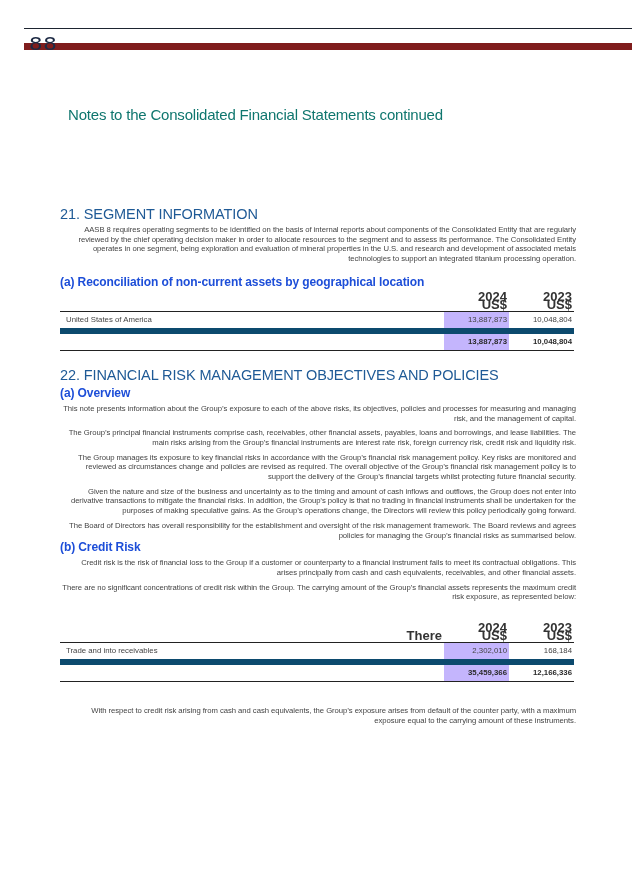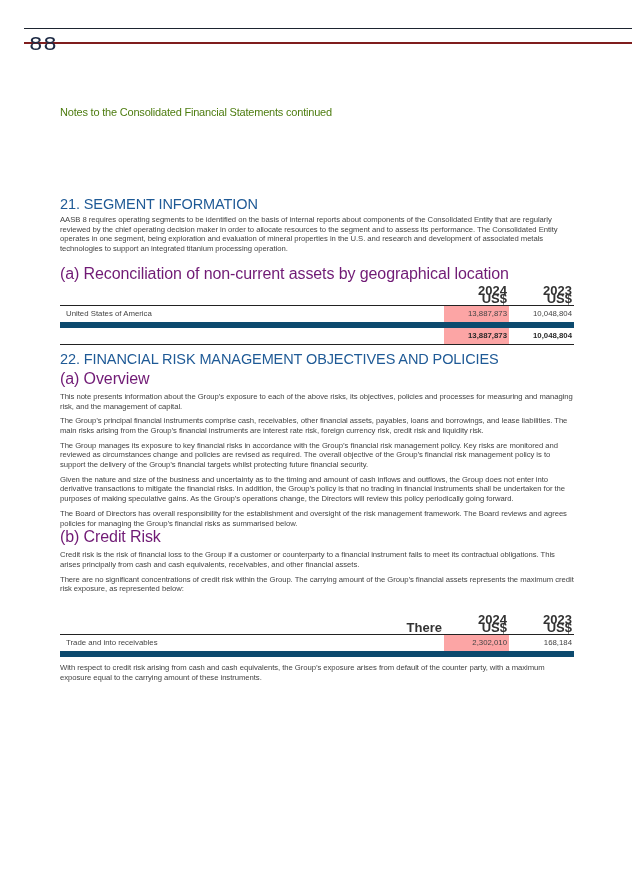--- a/index.html
+++ b/index.html
@@ -1,40 +1,40 @@
 <!DOCTYPE html>
 <html><head>
 <meta charset="utf-8">
 <style>
   * { box-sizing: border-box; margin: 0; padding: 0; }
   html, body { width: 636px; height: 894px; background: #ffffff; overflow: hidden; }
   body { font-family: "Liberation Sans", sans-serif; color: #3a3a3a; position: relative; }
 
-  .page-header { position: absolute; left: 24px; right: 4px; top: 28px; height: 16px;
-    border-top: 1px solid #1d2430; border-bottom: 2px solid #7f1d1d; }
+  .page-header { position: absolute; left: 24px; right: 4px; top: 28px; height: 22px;
+    border-top: 1px solid #1d2430; border-bottom: 7px solid #7f1d1d; }
   .page-number { position: absolute; left: 5px; top: 5px; font-family: "DejaVu Sans", sans-serif;
     font-size: 17px; color: #1d2a44; letter-spacing: 0.5px; font-weight: normal; transform: scaleX(1.25); transform-origin: left; }
 
-  .doc-title { position: absolute; left: 60px; top: 106px; font-size: 11px; color: #4d7c0f;
+  .doc-title { position: absolute; left: 68px; top: 106px; font-size: 15px; color: #0f766e;
     letter-spacing: -0.2px; }
 
-  .content { position: absolute; left: 60px; top: 196px; width: 516px; }
+  .content { position: absolute; left: 60px; top: 206px; width: 516px; }
 
   h2.section { font-size: 14.5px; font-weight: normal; color: #1f5a96; letter-spacing: -0.1px;
     margin-bottom: 3px; }
-  h3.sub { font-size: 16px; font-weight: normal; color: #701a75; margin-bottom: 4px; letter-spacing: -0.1px; }
-  p.body { font-size: 7.7px; line-height: 9.7px; color: #444; margin-bottom: 5px; letter-spacing: -0.05px; }
+  h3.sub { font-size: 12px; font-weight: bold; color: #1d4ed8; margin-bottom: 4px; letter-spacing: -0.1px; }
+  p.body { font-size: 7.7px; line-height: 9.7px; color: #444; margin-bottom: 5px; letter-spacing: -0.05px; text-align: right; }
 
   table.fin { width: 514px; border-collapse: collapse; font-size: 7.8px; color: #444; }
   table.fin th { font-weight: bold; font-size: 13px; text-align: right; padding: 1px 2px 2px 2px;
     line-height: 8px; vertical-align: bottom; color: #333; }
   table.fin td { padding: 2px 2px; line-height: 12px; }
   table.fin td.num { text-align: right; }
   table.fin td.label { padding-left: 6px; }
-  table.fin .hl { background: #fca5a5; }
+  table.fin .hl { background: #c4b5fd; }
   table.fin tr.head-row { border-bottom: 1px solid #222; }
   table.fin tr.total-row td { font-weight: bold; color: #2a2a2a; }
   table.fin tr.subtotal-line { border-bottom: 6px solid #0c4a6e; }
   table.fin tr.total-row { border-bottom: 1px solid #222; }
 </style>
 </head>
 <body>
 
 <div class="page-header">
   <span class="page-number">88</span>
@@ -67,21 +67,21 @@
       <td class="num">10,048,804</td>
     </tr>
     <tr class="total-row">
       <td></td>
       <td class="num hl">13,887,873</td>
       <td class="num">10,048,804</td>
     </tr>
   </tbody>
     </table>
 
-  <h2 class="section" style="margin-top:6px;">22. FINANCIAL RISK MANAGEMENT OBJECTIVES AND POLICIES</h2>
+  <h2 class="section" style="margin-top:16px;">22. FINANCIAL RISK MANAGEMENT OBJECTIVES AND POLICIES</h2>
   <h3 class="sub">(a) Overview</h3>
   <p class="body">This note presents information about the Group’s exposure to each of the above risks, its objectives, policies and processes for measuring and managing risk, and the management of capital.</p>
   <p class="body">The Group’s principal financial instruments comprise cash, receivables, other financial assets, payables, loans and borrowings, and lease liabilities. The main risks arising from the Group’s financial instruments are interest rate risk, foreign currency risk, credit risk and liquidity risk.</p>
   <p class="body">The Group manages its exposure to key financial risks in accordance with the Group’s financial risk management policy. Key risks are monitored and reviewed as circumstances change and policies are revised as required. The overall objective of the Group’s financial risk management policy is to support the delivery of the Group’s financial targets whilst protecting future financial security.</p>
   <p class="body">Given the nature and size of the business and uncertainty as to the timing and amount of cash inflows and outflows, the Group does not enter into derivative transactions to mitigate the financial risks. In addition, the Group’s policy is that no trading in financial instruments shall be undertaken for the purposes of making speculative gains. As the Group’s operations change, the Directors will review this policy periodically going forward.</p>
   <p class="body" style="margin-bottom:0;">The Board of Directors has overall responsibility for the establishment and oversight of the risk management framework. The Board reviews and agrees policies for managing the Group’s financial risks as summarised below.</p>
 
   <h3 class="sub">(b) Credit Risk</h3>
   <p class="body">Credit risk is the risk of financial loss to the Group if a customer or counterparty to a financial instrument fails to meet its contractual obligations. This arises principally from cash and cash equivalents, receivables, and other financial assets.</p>
   <p class="body" style="margin-bottom:21px;">There are no significant concentrations of credit risk within the Group. The carrying amount of the Group’s financial assets represents the maximum credit risk exposure, as represented below:</p>
@@ -99,17 +99,23 @@
       <th>There</th>
       <th><span>2024</span><br><span>US$</span></th>
       <th><span>2023</span><br><span>US$</span></th>
     </tr>
     <tr class="subtotal-line">
       <td class="label">Trade and into receivables</td>
       <td class="num"></td>
       <td class="num hl">2,302,010</td>
       <td class="num">168,184</td>
     </tr>
+    <tr class="total-row">
+      <td></td>
+      <td></td>
+      <td class="num hl">35,459,366</td>
+      <td class="num">12,166,336</td>
+    </tr>
   </tbody>
     </table>
 
-  <p class="body" style="margin-top:6px;">With respect to credit risk arising from cash and cash equivalents, the Group’s exposure arises from default of the counter party, with a maximum exposure equal to the carrying amount of these instruments.</p>
+  <p class="body" style="margin-top:24px;">With respect to credit risk arising from cash and cash equivalents, the Group’s exposure arises from default of the counter party, with a maximum exposure equal to the carrying amount of these instruments.</p>
 </div>
 
 </body></html>

